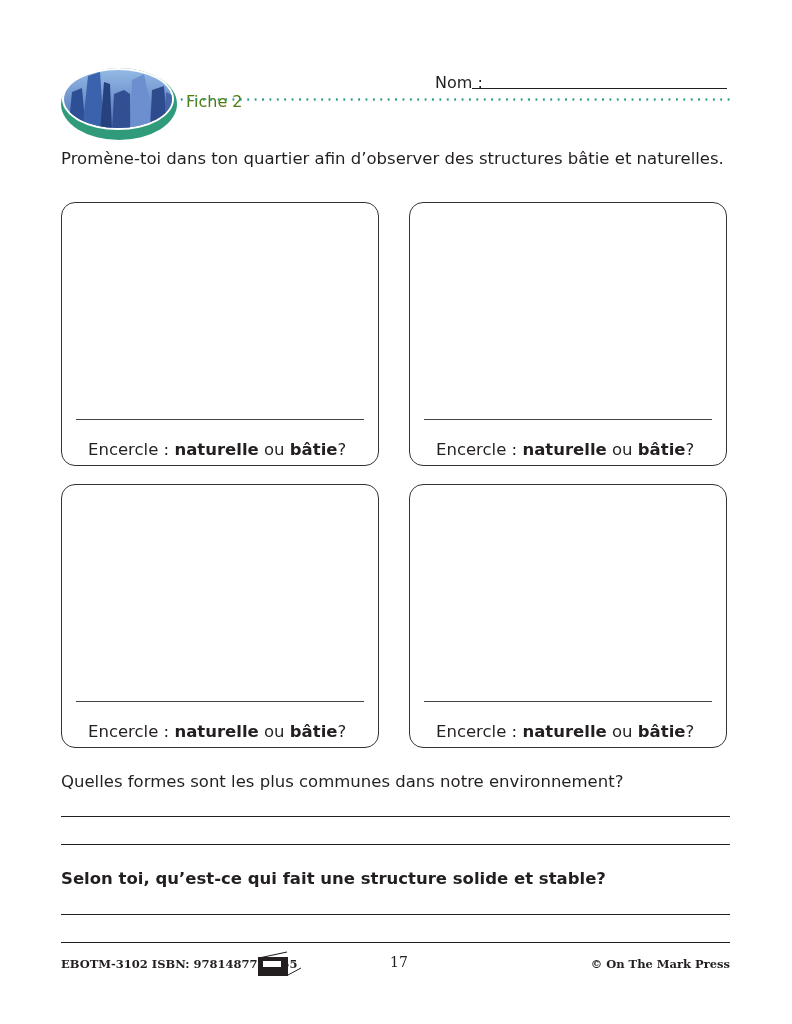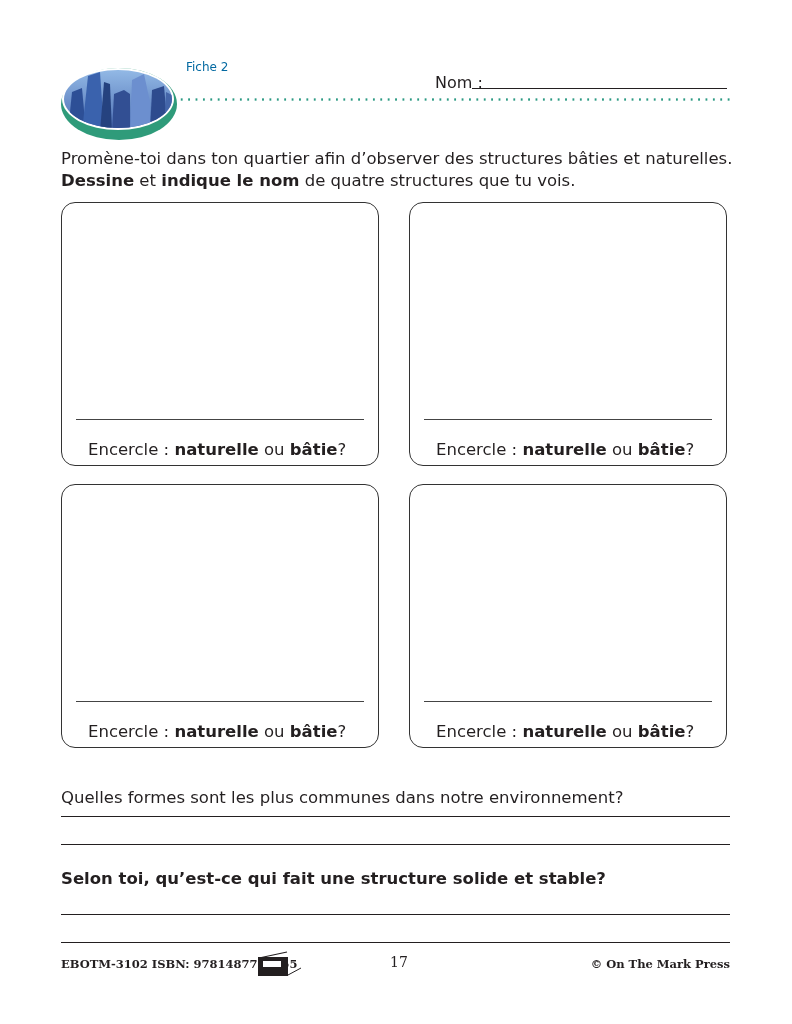--- a/index.html
+++ b/index.html
@@ -1,41 +1,41 @@
 <!DOCTYPE html>
 <html><head>
   <meta charset="utf-8">
   <style>
     html, body { margin: 0; padding: 0; background: #ffffff; }
     body { width: 792px; height: 1024px; position: relative; overflow: hidden;
            font-family: "DejaVu Sans", sans-serif; color: #231f20; }
 
     .logo { position: absolute; left: 60px; top: 62px; width: 120px; height: 80px; }
-    .fiche { position: absolute; left: 186px; top: 60px; font-size: 12px; color: #0369a1; }
+    .fiche { position: absolute; left: 186px; top: 92px; font-size: 16px; color: #4d7c0f; }
     .nom { position: absolute; left: 423px; top: 73px; font-size: 16px; margin-left: 12px; }
     .nom-line { position: absolute; left: 472px; top: 88px; width: 255px; height: 0; border-top: 1px solid #231f20; }
     .dots { position: absolute; left: 178px; top: 98px; width: 556px; height: 3px;
             background-image: radial-gradient(circle, #2b9a83 1px, transparent 1.3px);
             background-size: 7.4px 3px; background-repeat: repeat-x; }
 
     .intro { position: absolute; left: 61px; top: 148px; width: 690px; font-size: 16.5px; line-height: 22px; }
     .intro b { font-weight: bold; }
 
     .box { position: absolute; width: 318px; height: 264px; border: 1.6px solid #333;
            border-radius: 14px; box-sizing: border-box; padding-left: 32px; }
     .box .name-line { position: absolute; left: 14px; right: 14px; top: 216px; border-top: 1px solid #444; }
     .box .circle-q { position: absolute; left: 26px; top: 237px; font-size: 16.5px; white-space: nowrap; }
     .box .circle-q b { font-weight: bold; }
     .b1 { left: 61px; top: 202px; }
     .b2 { left: 409px; top: 202px; }
     .b3 { left: 61px; top: 484px; }
     .b4 { left: 409px; top: 484px; }
 
     .question { position: absolute; left: 61px; font-size: 16.5px; }
-    .q1 { top: 788px; text-align: center; }
+    .q1 { top: 772px; text-align: center; }
     .q2 { top: 869px; font-weight: bold; }
     .answer-line { position: absolute; left: 61px; width: 669px; height: 0; border-top: 1px solid #231f20; }
 
     .footer { position: absolute; top: 957px; font-family: "DejaVu Serif", serif; font-size: 11.5px; font-weight: bold; }
     .f-left { left: 61px; }
     .f-page { left: 390px; font-weight: normal; font-size: 14px; top: 954px; }
     .f-right { right: 62px; margin-left: 33px; }
     .copier { position: absolute; left: 255px; top: 950px; width: 50px; height: 28px; }
   </style>
 </head>
@@ -65,22 +65,21 @@
       <polygon points="104,70 106,30 114,34 116,70" fill="#4465a9"></polygon>
     </g>
   </svg>
 </div>
 <div class="fiche">Fiche 2</div>
 <div class="nom">Nom :</div>
 <div class="nom-line"></div>
 <div class="dots"></div>
 
 <div class="intro">
-  <div>Promène-toi dans ton quartier afin d’observer des structures bâties et naturelles.</div>
-  <div><b>Dessine</b><span> et </span><b>indique le nom</b><span> de quatre structures que tu vois.</span></div>
+  <div>Promène-toi dans ton quartier afin d’observer des structures bâtie et naturelles.</div>
 </div>
 
 <div class="box b1">
   <div class="name-line"></div>
   <div class="circle-q"><span>Encercle : </span><b>naturelle</b><span> ou </span><b>bâtie</b><span>?</span></div>
 </div>
 <div class="box b2">
   <div class="name-line"></div>
   <div class="circle-q"><span>Encercle : </span><b>naturelle</b><span> ou </span><b>bâtie</b><span>?</span></div>
 </div>

